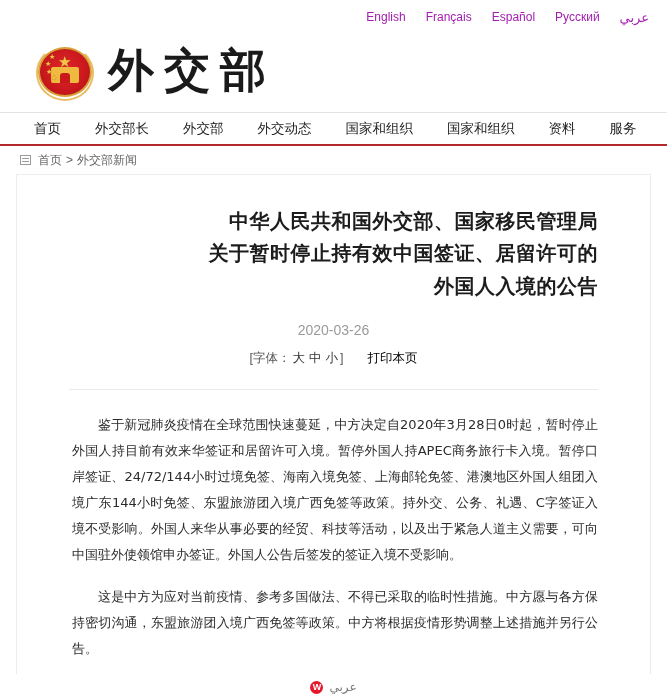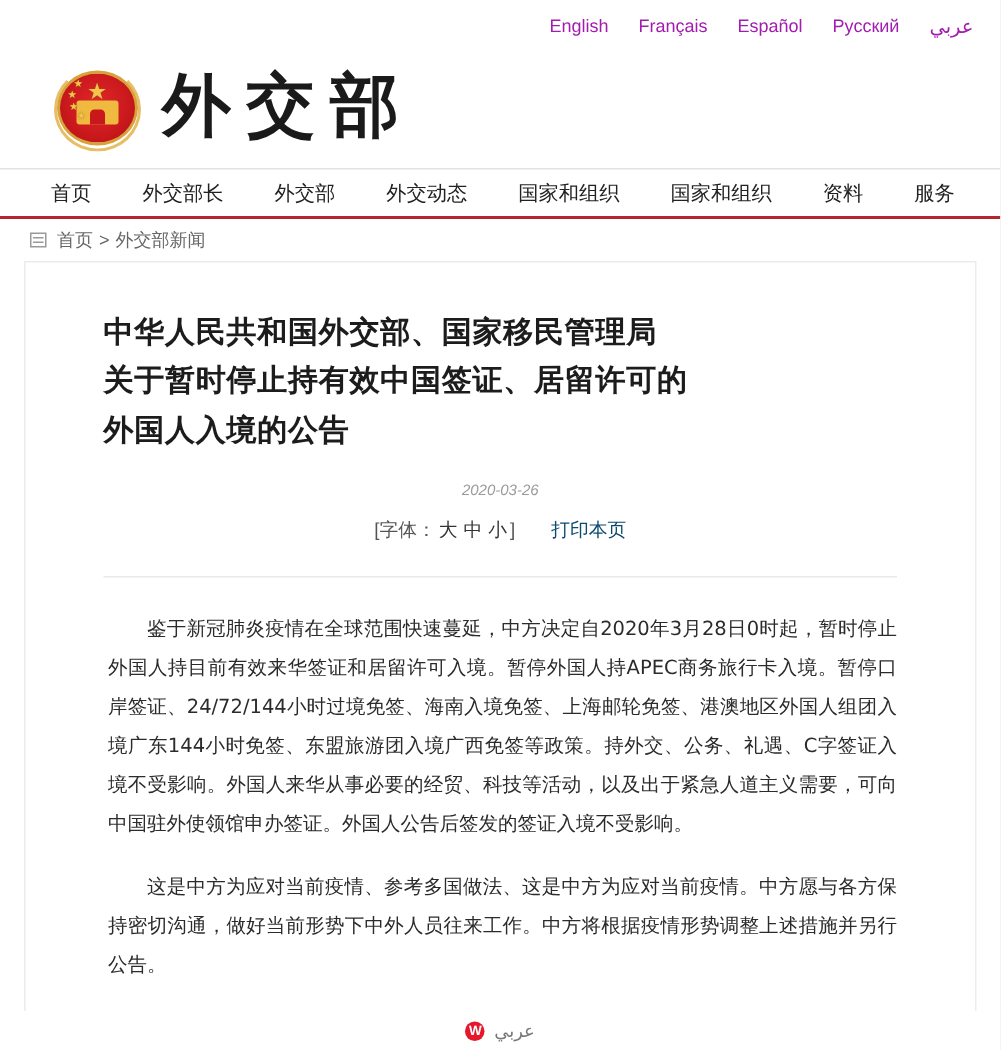--- a/index.html
+++ b/index.html
@@ -142,52 +142,51 @@
 
   
   .card {
     margin: 0 16px;
     background: #ffffff;
     border: 1px solid #ececec;
     min-height: 540px;
     padding: 30px 52px 0 52px;
   }
   .title {
-    text-align: left;
+    text-align: right;
     font-family: "DejaVu Sans", sans-serif;
     font-weight: 700;
     font-size: 20px;
     line-height: 1.62;
     color: #1c1c1c;
     letter-spacing: .5px;
   }
   .pubdate {
     text-align: center;
     margin-top: 20px;
-    font-size: 10px;
+    font-size: 14px;
     color: #9a9a9a;
-    font-style: italic;
   }
   .toolrow {
     display: flex;
     align-items: flex-end;
     justify-content: center;
     gap: 24px;
     margin-top: 12px;
     font-size: 12.5px;
     color: #555;
   }
   .fontsize .lbl { color: #555; }
   .fontsize a {
     color: #333;
     text-decoration: none;
     margin: 0 2px;
     cursor: pointer;
   }
-  .print { color: #0c4a6e; cursor: pointer; }
+  .print { color: #000000; cursor: pointer; }
   .divider {
     margin: 22px 0 4px 0;
     border: 0;
     border-top: 1px solid #eaeaea;
   }
   .body {
     font-family: "DejaVu Sans", sans-serif;
     font-size: 13px;
     line-height: 2.0;
     color: #2b2b2b;
@@ -287,21 +286,21 @@
       <div class="fontsize">
         <span class="lbl">[字体：</span><a>大</a><a>中</a><a>小</a><span class="lbl">]</span>
       </div>
       <div class="print">打印本页</div>
     </div>
 
     <hr class="divider">
 
     <div class="body">
       <p>鉴于新冠肺炎疫情在全球范围快速蔓延，中方决定自2020年3月28日0时起，暂时停止外国人持目前有效来华签证和居留许可入境。暂停外国人持APEC商务旅行卡入境。暂停口岸签证、24/72/144小时过境免签、海南入境免签、上海邮轮免签、港澳地区外国人组团入境广东144小时免签、东盟旅游团入境广西免签等政策。持外交、公务、礼遇、C字签证入境不受影响。外国人来华从事必要的经贸、科技等活动，以及出于紧急人道主义需要，可向中国驻外使领馆申办签证。外国人公告后签发的签证入境不受影响。</p>
-      <p>这是中方为应对当前疫情、参考多国做法、这是中方为应对当前疫情。中方愿与各方保持密切沟通，做好当前形势下中外人员往来工作。中方将根据疫情形势调整上述措施并另行公告。</p>
+      <p>这是中方为应对当前疫情、参考多国做法、不得已采取的临时性措施。中方愿与各方保持密切沟通，东盟旅游团入境广西免签等政策。中方将根据疫情形势调整上述措施并另行公告。</p>
       <p>特此公告。</p>
     </div>
 
   </div>
 
   <div class="footer">
     <span class="weibo-icon"></span>
     <span>عربي</span>
   </div>
 

